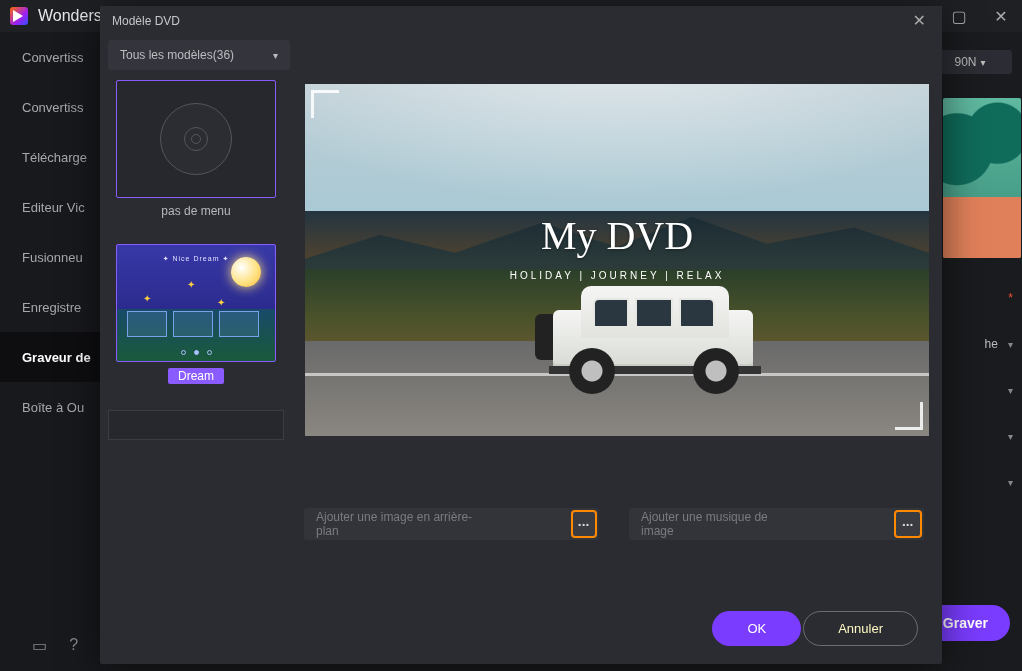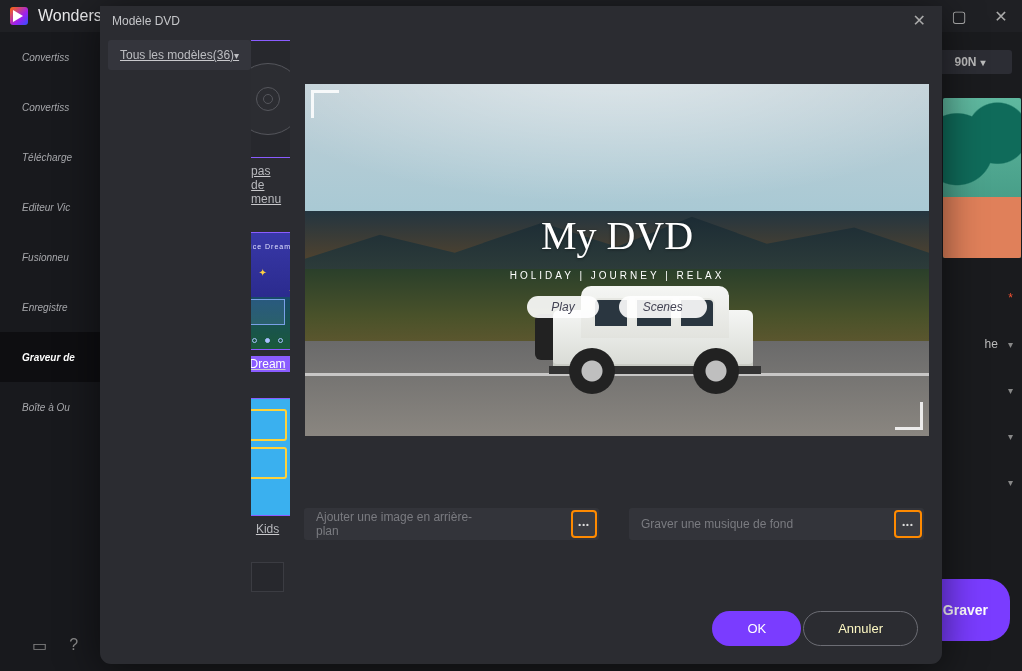--- a/index.html
+++ b/index.html
@@ -27,39 +27,39 @@
     content:""; position:absolute; left:3px; top:3px;
     width:0;height:0;border-left:10px solid #fff;
     border-top:6px solid transparent;border-bottom:6px solid transparent;
   }
   .titlebar .wctrls { margin-left: auto; display:flex; }
   .wbtn { width:42px; height:32px; display:flex; align-items:center; justify-content:center; color:#aaa; }
 
   .right-controls {
     position:absolute; right:10px; top:50px;
     width:84px; height:24px; background:#2c2d34; border-radius:3px;
-    display:flex; align-items:center; justify-content:center; color:#bbb; font-size:12px;font-weight:bold;
+    display:flex; align-items:center; justify-content:center; color:#bbb; font-size:12px;
   }
   .right-controls .chev{ margin-left:4px; font-size:10px;}
 
   .orange-edit {
     position:absolute; right:3px; top:98px;
     width:26px; height:26px; border:2px solid #ff8a00; border-radius:4px;
     display:flex; align-items:center; justify-content:center; color:#ccc;
   }
 
   .sidebar {
     position:absolute; left:0; top:32px; bottom:0;
     width:110px; background:#18191d;
     display:flex; flex-direction:column;
   }
   .side-item {
     height:50px; display:flex; align-items:center;
-    padding-left:22px; color:#a7a8ac; font-size:10px;
-    white-space:nowrap; overflow:hidden;font-style:italic;
+    padding-left:22px; color:#a7a8ac; font-size:13px;
+    white-space:nowrap; overflow:hidden;
   }
   .side-item.active { background:#0e0e11; color:#fff; font-weight:600; }
   .side-bottom {
     margin-top:auto; height:52px; display:flex; align-items:center;
     gap:22px; padding-left:32px; color:#888;
   }
 
   .thumb-strip {
     position:absolute; left:943px; top:98px; width:78px; height:160px;
     display:flex; flex-direction:column; gap:6px;
@@ -74,40 +74,40 @@
   }
 
   .right-opts { position:absolute; left:943px; top:280px; width:70px; }
   .right-row { height:36px; margin-bottom:10px; background:transparent;
     display:flex; align-items:center; justify-content:flex-end; gap:10px; color:#bbb; font-size:12px;}
   .right-row .chev{font-size:10px;color:#888;}
   .right-row .req{ color:#f05030; font-size:12px;}
 
   .graver-btn {
     position:absolute; right:12px; bottom:30px;
-    padding:23px 22px; border-radius:22px;
+    padding:10px 22px; border-radius:22px;
     background:#7a3cff; color:#fff; font-size:14px; font-weight:600;
   }
 
   
   .modal {
     position:absolute; left:100px; top:6px;
     width:842px; height:658px;
-    background:#2b2c31; border-radius:11px;
+    background:#2b2c31; border-radius:2px;
     box-shadow:0 6px 40px rgba(0,0,0,.55);
     display:flex; flex-direction:column;
   }
   .modal-titlebar {
     height:30px; display:flex; align-items:center;
     padding:0 12px; font-size:12px; color:#c5c6c9;
     background:#2b2c31; border-bottom:1px solid #2b2c31;
   }
   .modal-close { margin-left:auto; color:#aaa; font-size:16px; padding:4px;}
   .modal-body { flex:1; display:flex; gap:10px; padding:4px 8px 0 8px; min-height:0;}
-  .tpl-col { width:182px; display:flex; flex-direction:row;text-decoration:underline; }
+  .tpl-col { width:182px; display:flex; flex-direction:column; }
   .tpl-select {
     height:30px; background:#34353c; border-radius:3px;
     display:flex; align-items:center; padding:0 12px;
     font-size:12px; color:#bcbdc1; justify-content:space-between;
     margin-bottom:10px;
   }
   .tpl-list {
     flex:1; overflow-y:auto; padding-right:6px;
     display:flex; flex-direction:column; gap:26px;
   }
@@ -358,38 +358,20 @@
               </div>
             <div class="dots">
                 <div class="dot"></div>
                 <div class="dot on"></div>
                 <div class="dot"></div>
               </div>
           </div>
           <span class="tpl-label sel">Dream</span>
         </div>
 
-        <div class="tpl-card">
-          <div class="tpl-thumb sel tpl-kids">
-            <div class="badge">MY DISC</div>
-            <div class="icons">
-                <div class="ic"></div>
-                <div class="ic"></div>
-                <div class="ic"></div>
-              </div>
-            <div class="grid">
-                <div class="cell"></div>
-                <div class="cell"></div>
-                <div class="cell"></div>
-                <div class="cell"></div>
-              </div>
-            <div class="pc"></div>
-          </div>
-          <span class="tpl-label">Kids</span>
-        </div>
 
         <div class="tpl-stub"></div>
       </div>
     </div>
 
     <div class="pv-col">
       <div class="preview">
         <div class="mnt"></div>
           <div class="grass"></div>
         <div class="road"></div>
@@ -402,34 +384,30 @@
             <div class="win w2"></div>
             <div class="win w3"></div>
           <div class="bumper"></div>
           <div class="wheel wl"></div>
             <div class="wheel wr"></div>
         </div>
         <div class="corner tl"></div>
         <div class="corner br"></div>
         <div class="pv-title">My DVD</div>
         <div class="pv-tags">HOLIDAY  |  JOURNEY  |  RELAX</div>
-        <div class="pv-btns">
-          <div class="pill">Play</div>
-          <div class="pill">Scenes</div>
-        </div>
       </div>
 
       <div class="file-row">
         <div class="file-input">
           <span>Ajouter une image en arrière-plan</span>
           <div style="flex:1"></div>
           <div class="browse">•••</div>
         </div>
         <div class="file-input">
-          <span>Graver une musique de fond</span>
+          <span>Ajouter une musique de image</span>
           <div style="flex:1"></div>
           <div class="browse">•••</div>
         </div>
       </div>
     </div>
   </div>
 
   <div class="modal-footer">
     <div class="btn btn-primary">OK</div>
     <div class="btn btn-ghost">Annuler</div>

